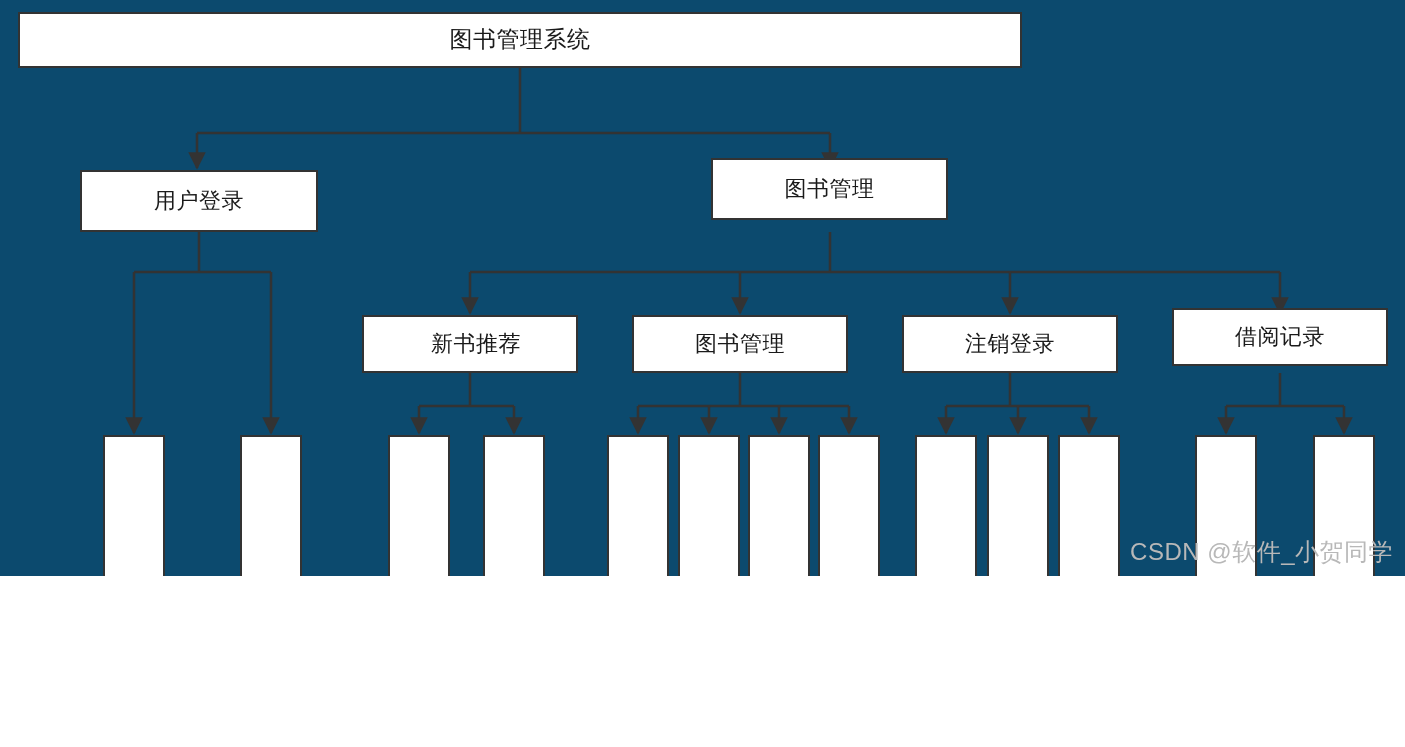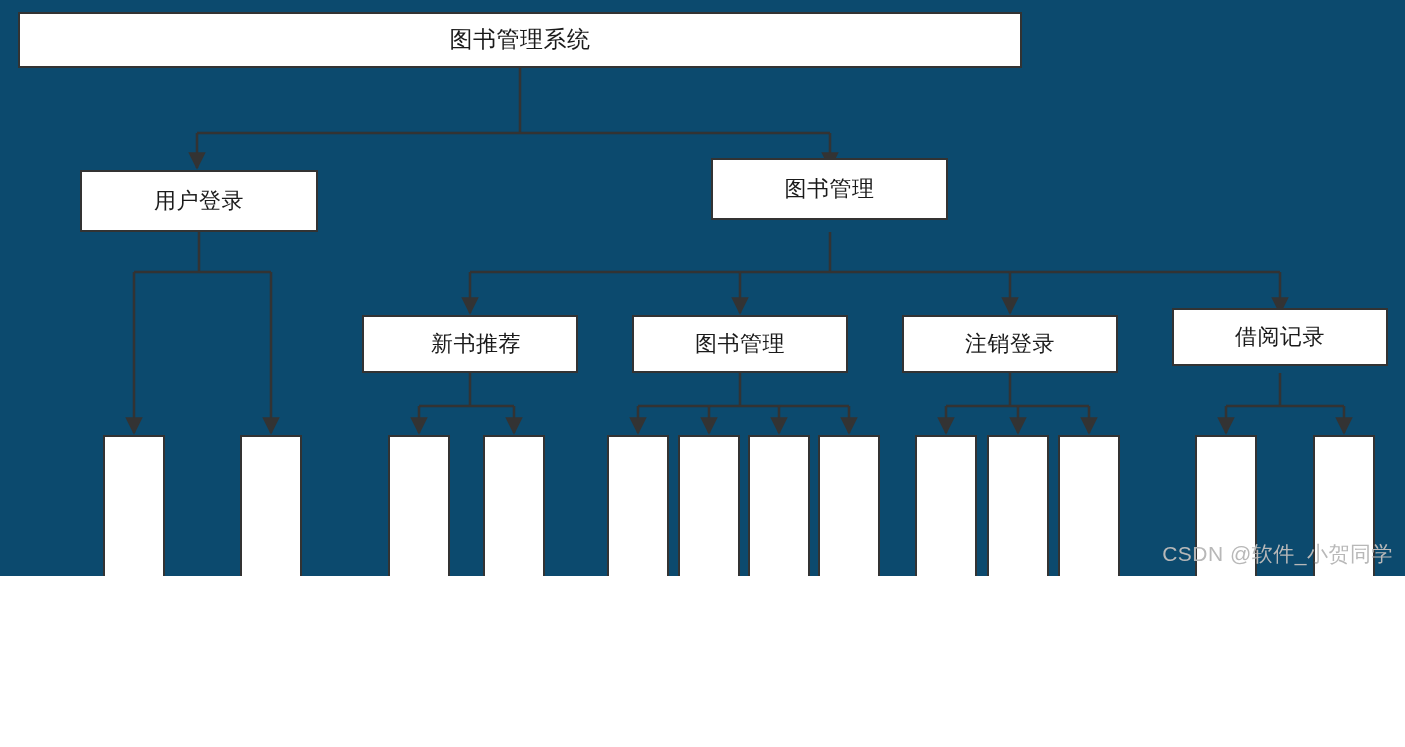--- a/index.html
+++ b/index.html
@@ -63,21 +63,21 @@
     font-size: 21px;
     line-height: 1.28;
     letter-spacing: 2px;
     max-height: 100%;
     white-space: normal;
   }
   .watermark {
     position: absolute;
     right: 12px;
     bottom: 8px;
-    font-size: 21px;
+    font-size: 24px;
     color: #b8b8b8;
     z-index: 5;
     white-space: nowrap;
     letter-spacing: 0.5px;
   }
 </style>
 </head>
 <body>
 
 <div id="canvas">

